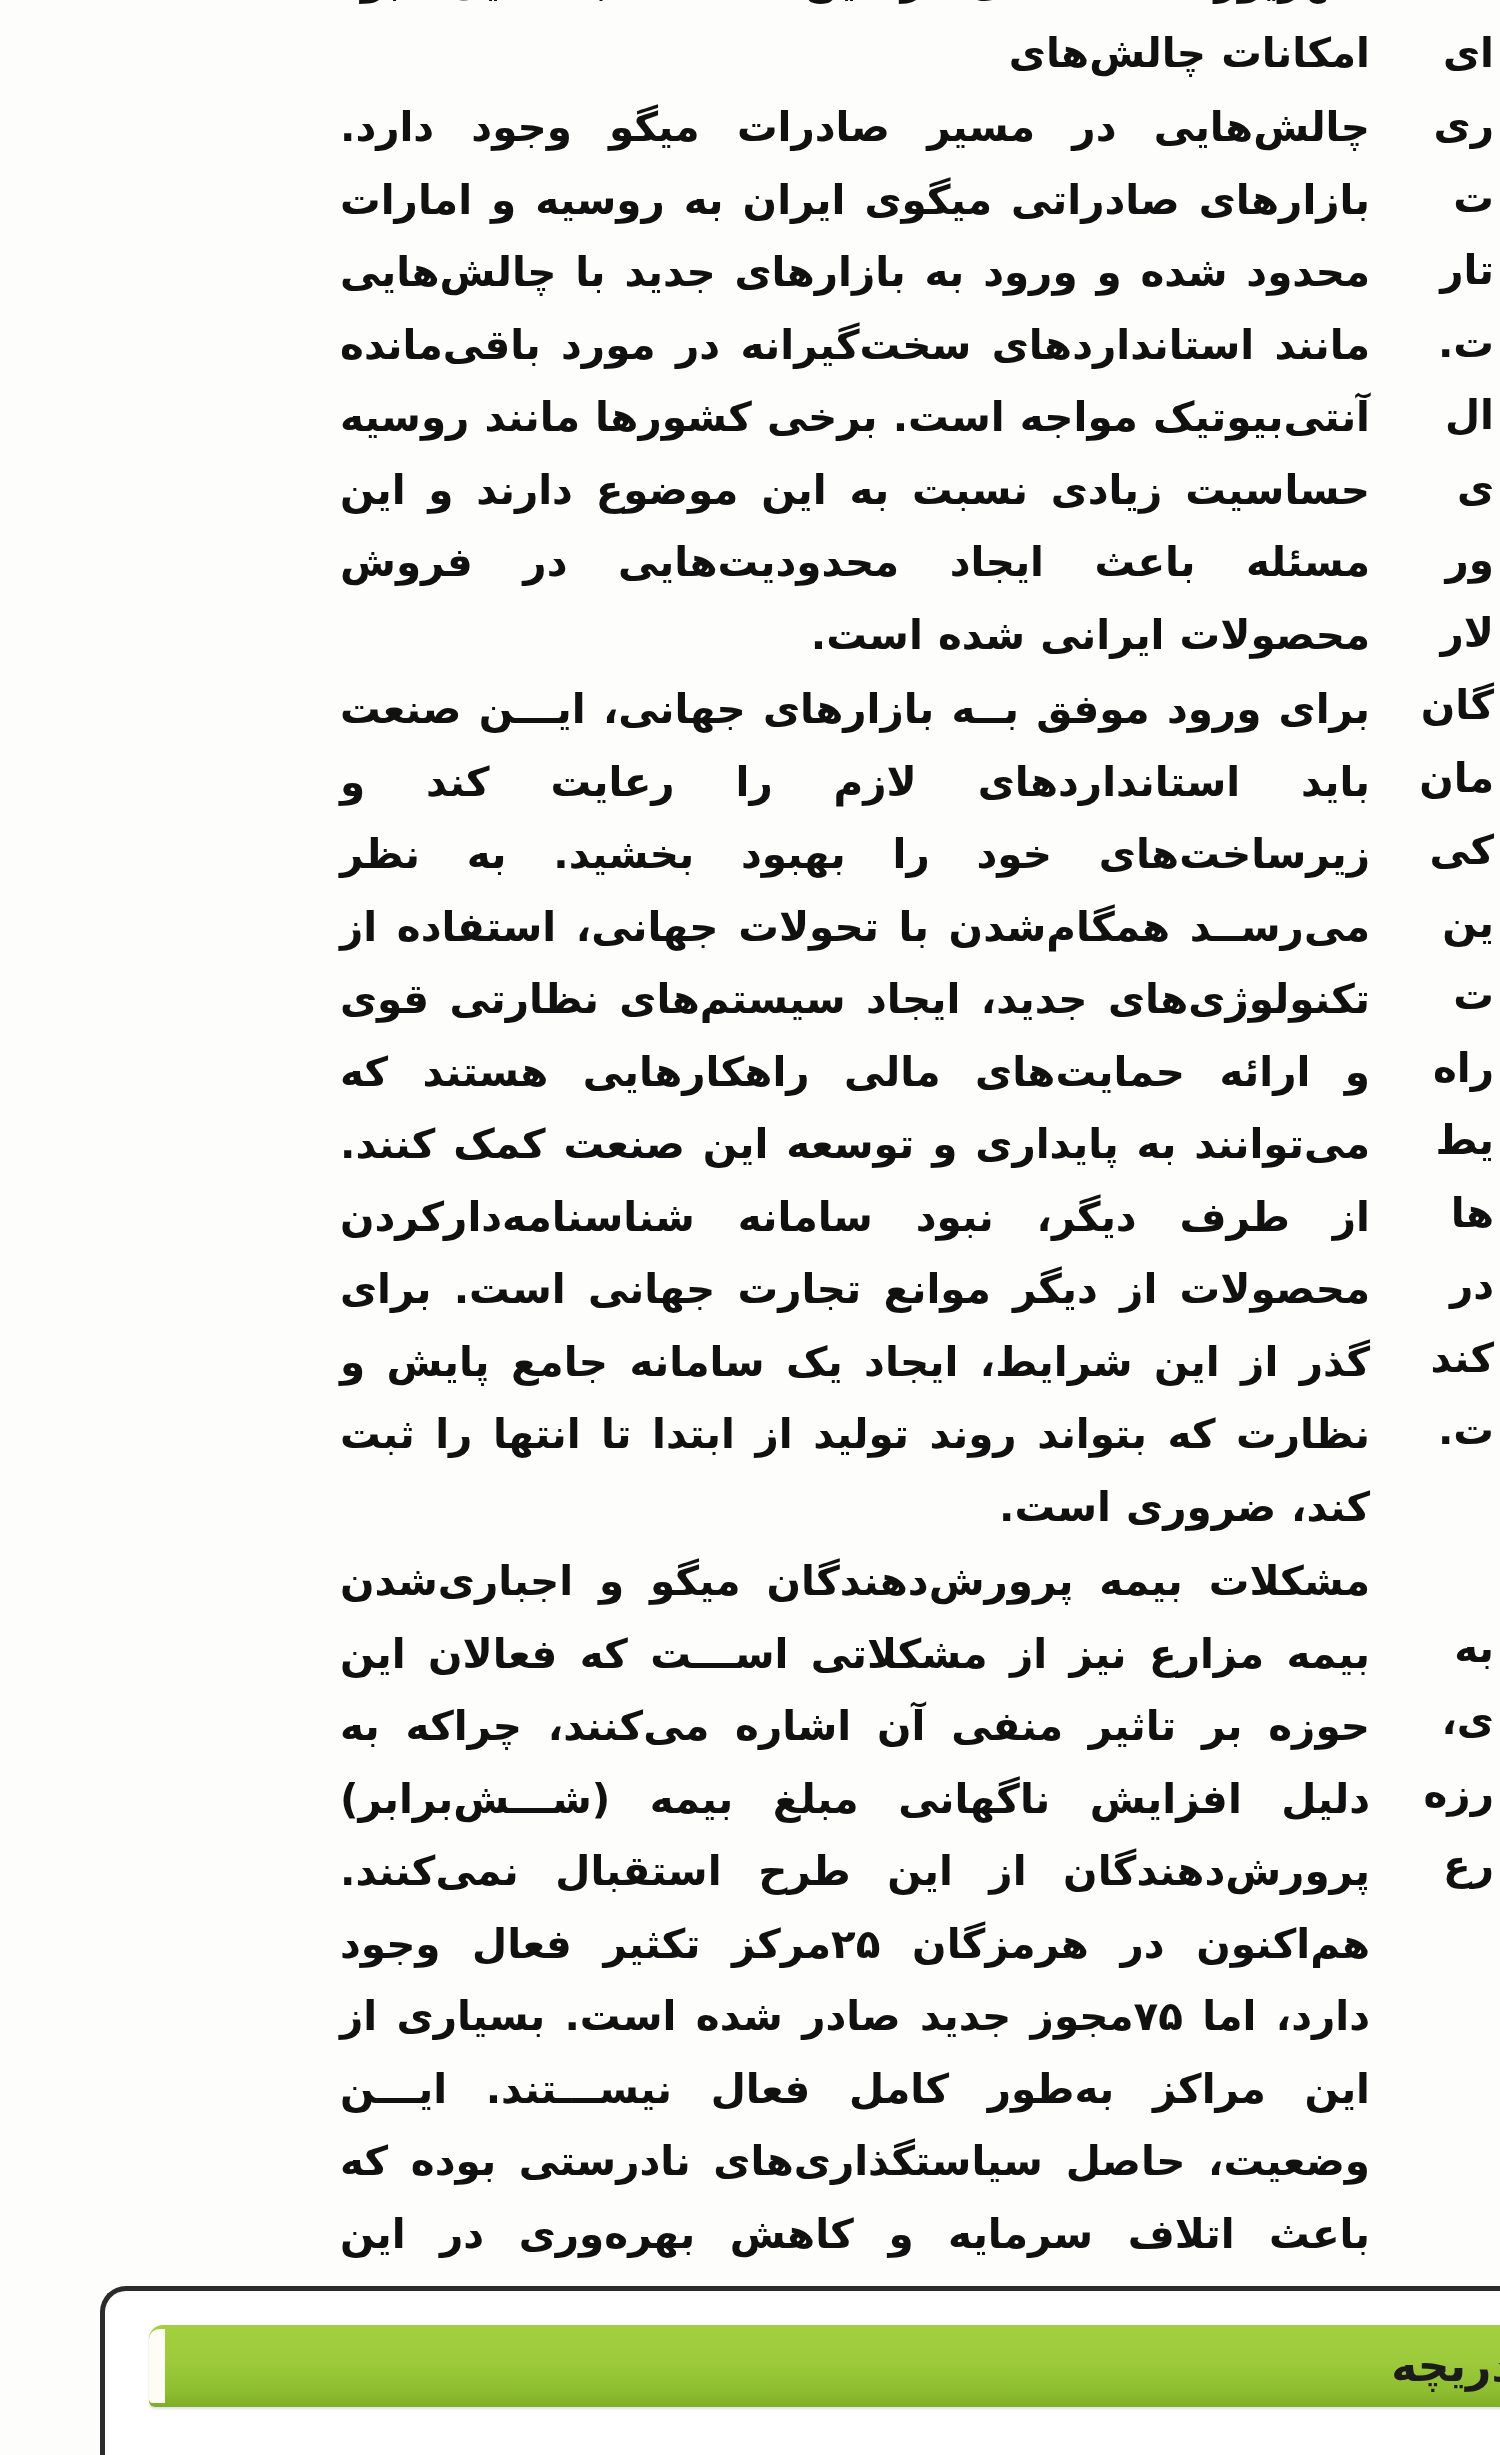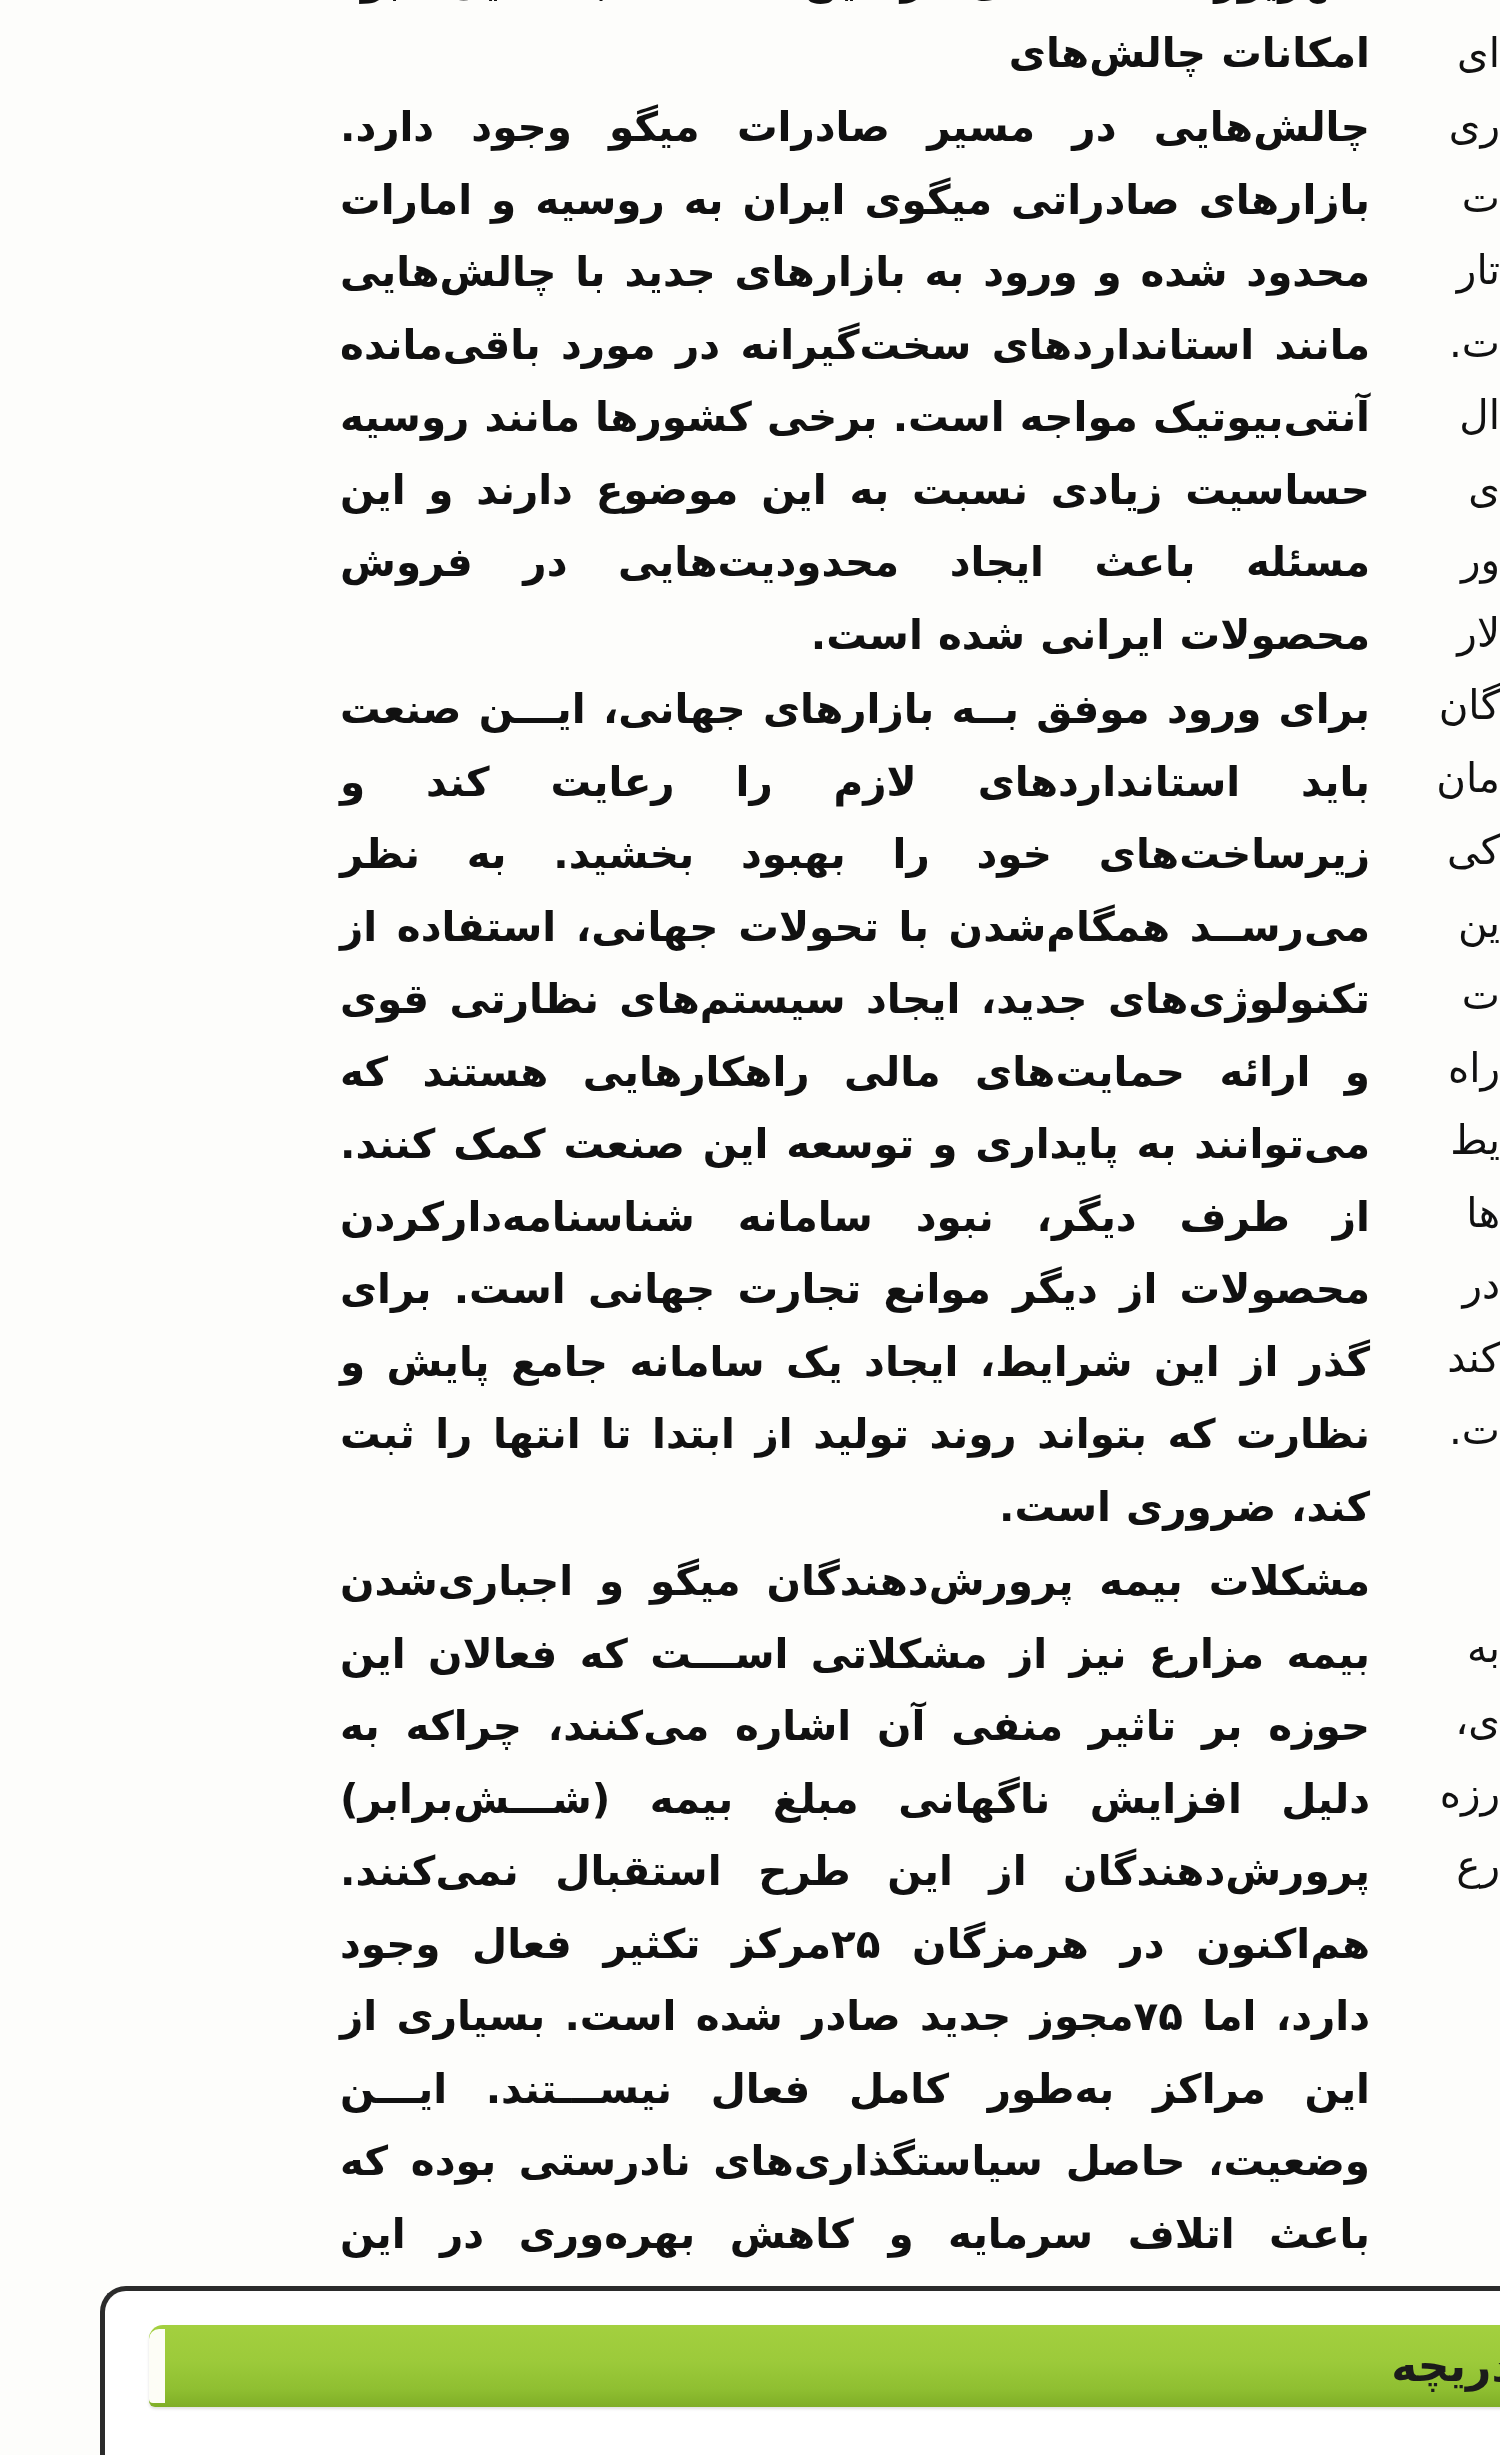--- a/index.html
+++ b/index.html
@@ -49,24 +49,25 @@
     width: 118px;
     direction: rtl;
     overflow: hidden;
     pointer-events: none;
   }
 
   .edge-line {
     height: 72.5px;
     line-height: 72.5px;
     font-size: 40.5px;
-    font-weight: 400;
+    font-weight: 700;
     color: #111111;
     white-space: nowrap;
     text-align: right;
+    padding-right: 6px;
     box-sizing: border-box;
   }
 
   .edge-gap {
     height: 72.5px;
   }
 
   
   .callout {
     position: absolute;

